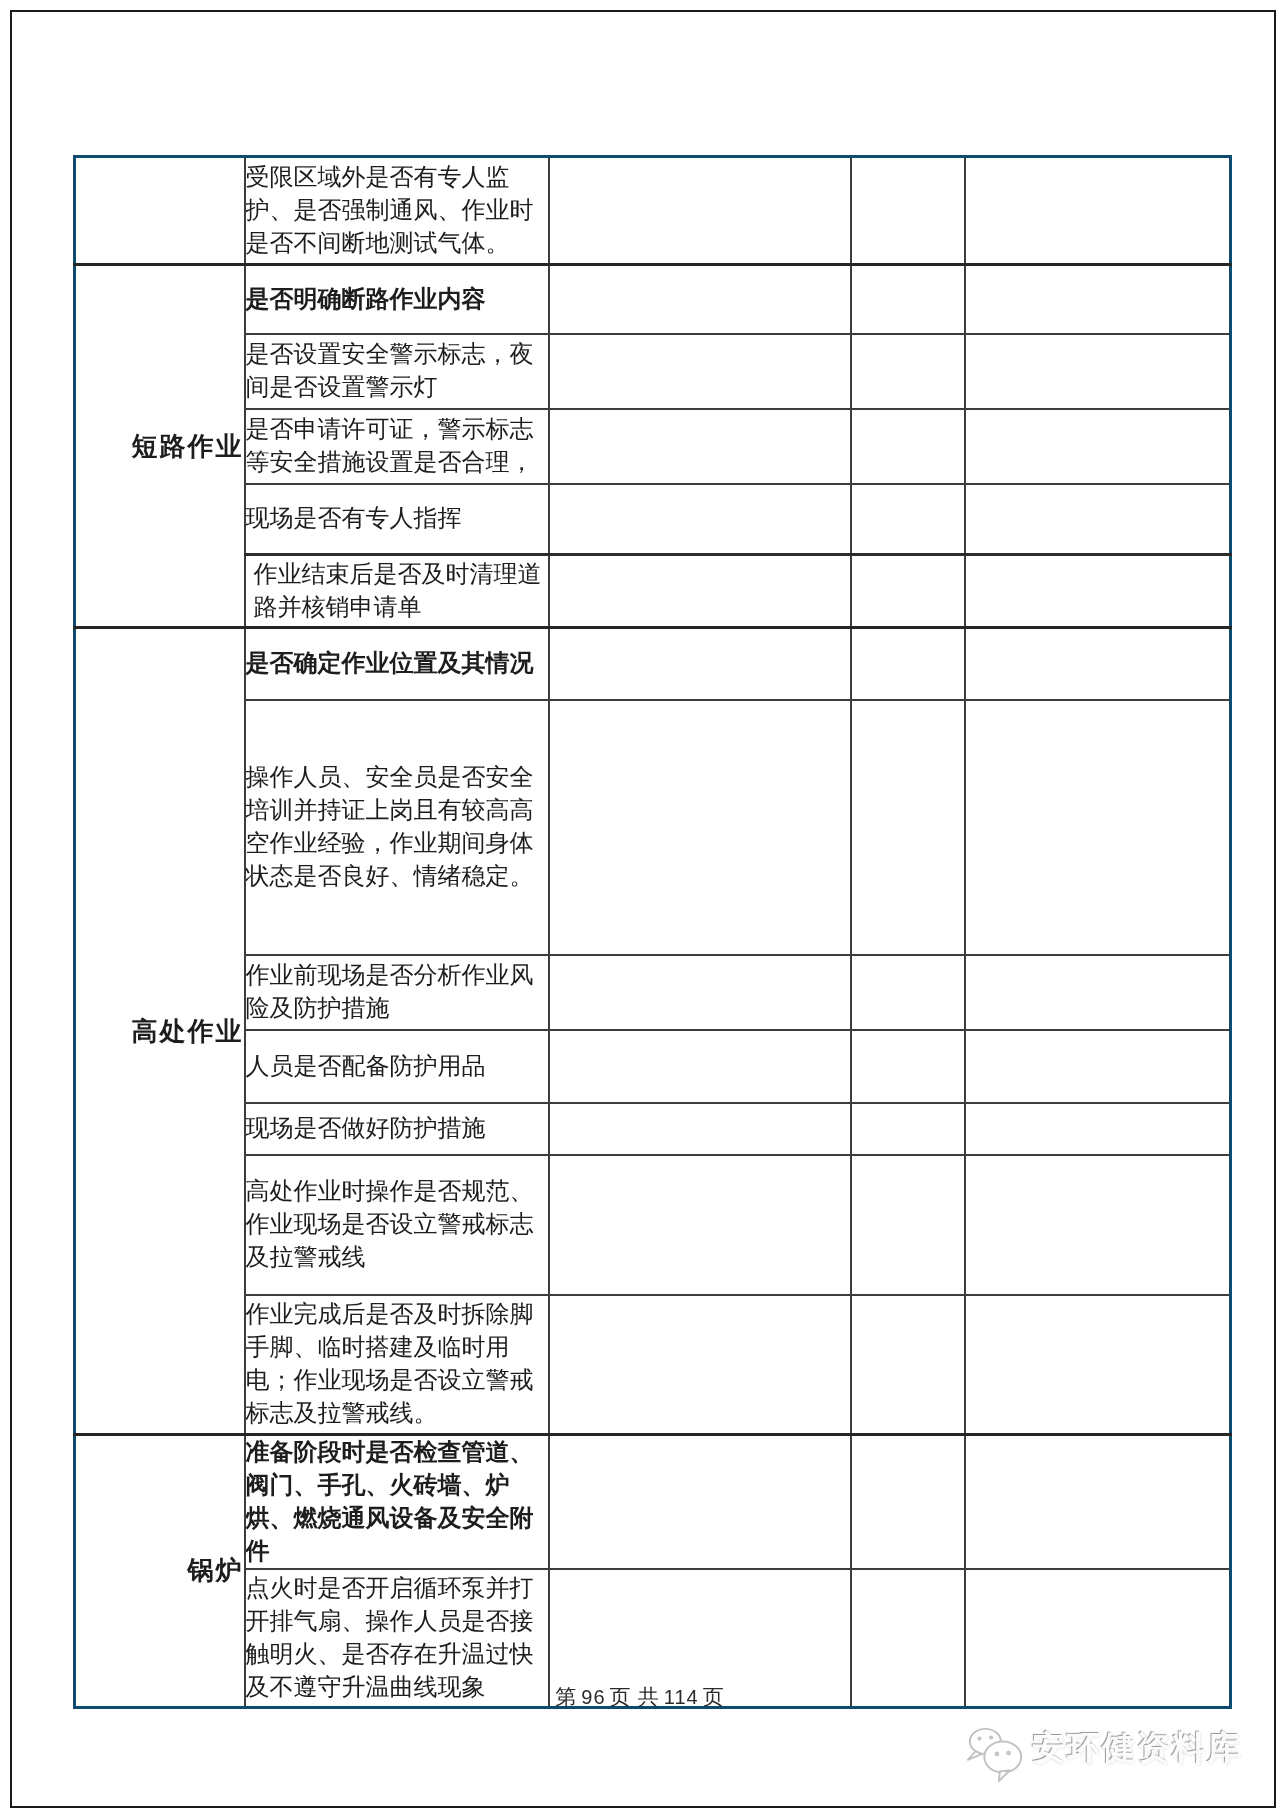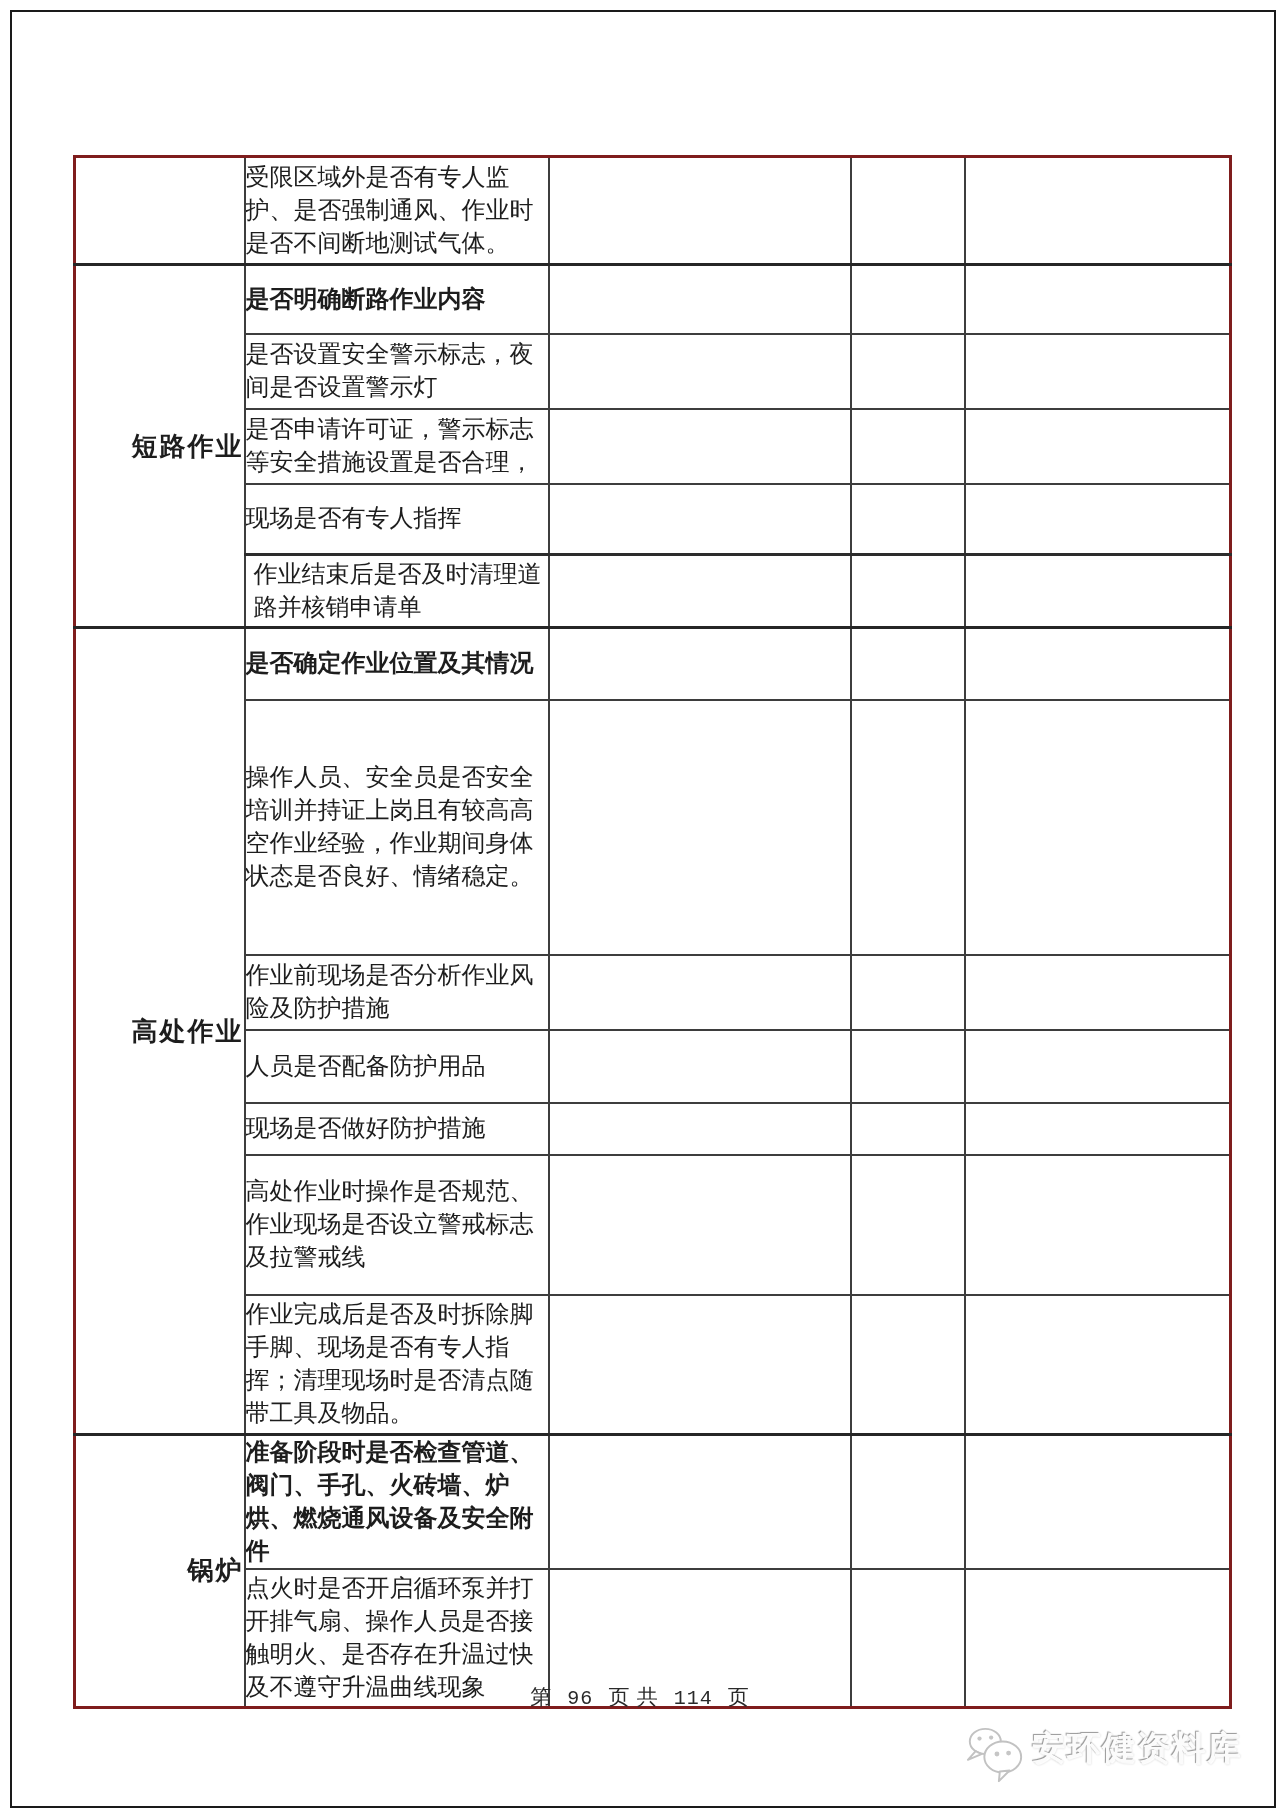--- a/index.html
+++ b/index.html
@@ -14,21 +14,21 @@
     position:absolute; left:10px; top:10px;
     width:1266px; height:1798px;
     border:2px solid #1a1a1a;
     box-sizing:border-box;
     pointer-events:none;
   }
   table.checklist {
     position:absolute; left:73px; top:155px;
     width:1156px;
     border-collapse:collapse; table-layout:fixed;
-    border:3px solid #7f1d1d;
+    border:3px solid #0c4a6e;
   }
   table.checklist td {
     border:2px solid #3d3d3d;
     padding:0;
     vertical-align:middle;
     overflow:hidden;
   }
   tr.cat-start td { border-top:3px solid #262626;font-weight:bold; }
   tr.heavy-top td { border-top:3px solid #2c2c2c;padding-left:8px; }
   td.c1 {
@@ -42,23 +42,23 @@
     padding:3px 6px 3px 5px;
     text-align:left;
   }
   .footer {
     position:absolute; top:1683px; left:0; width:100%;
     text-align:center;
     font-size:21px; color:#2a2a2a;
     letter-spacing:1px;
   }
   .footer .num {
-    font-family:Liberation Mono, monospace;
+    font-family:Liberation Sans, sans-serif;
     font-size:20px;
-    margin:0 12px;
+    margin:0 1px;
   }
   .footer .zh { margin:0 3px; }
   .watermark {
     position:absolute; top:1726px; right:38px;
     display:flex; 
   }
   .watermark .wm-icon { margin-right:6px; }
   .wm-text {
     font-size:33px; font-weight:bold;
     letter-spacing:2px;
@@ -152,21 +152,21 @@
       <td></td>
       <td></td>
     </tr>
     <tr style="height:140px">
       <td class="c2">高处作业时操作是否规范、作业现场是否设立警戒标志及拉警戒线</td>
       <td></td>
       <td></td>
       <td></td>
     </tr>
     <tr style="height:140px">
-      <td class="c2">作业完成后是否及时拆除脚手脚、现场是否有专人指挥；清理现场时是否清点随带工具及物品。</td>
+      <td class="c2">作业完成后是否及时拆除脚手脚、临时搭建及临时用电；作业现场是否设立警戒标志及拉警戒线。</td>
       <td></td>
       <td></td>
       <td></td>
     </tr>
 
     <tr class="cat-start" style="height:110px">
       <td class="c1" rowspan="2">锅炉</td>
       <td class="c2">准备阶段时是否检查管道、阀门、手孔、火砖墙、炉烘、燃烧通风设备及安全附件</td>
       <td></td>
       <td></td>

